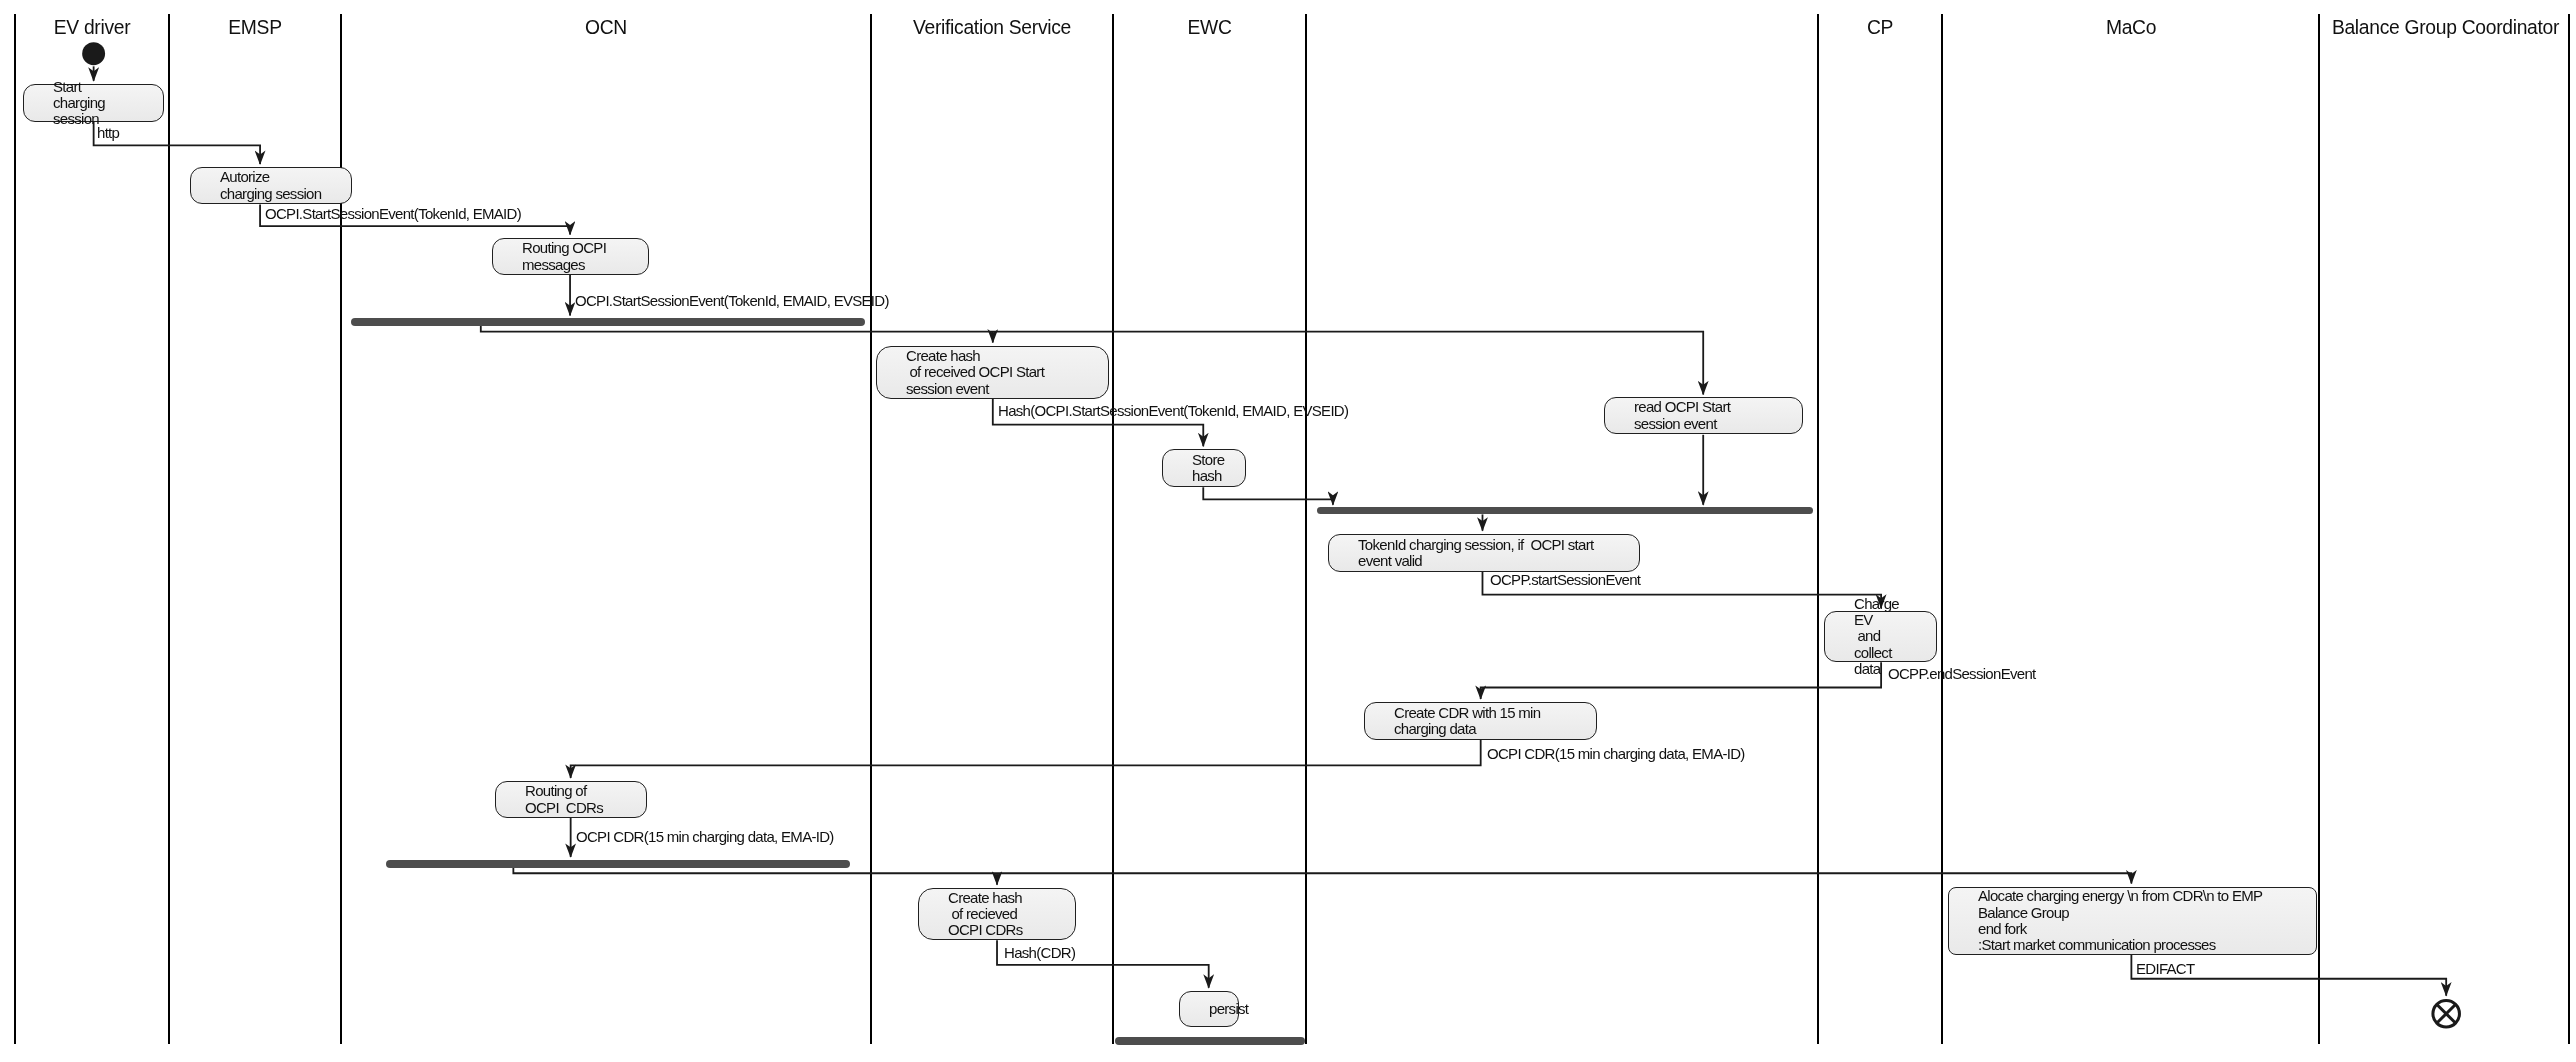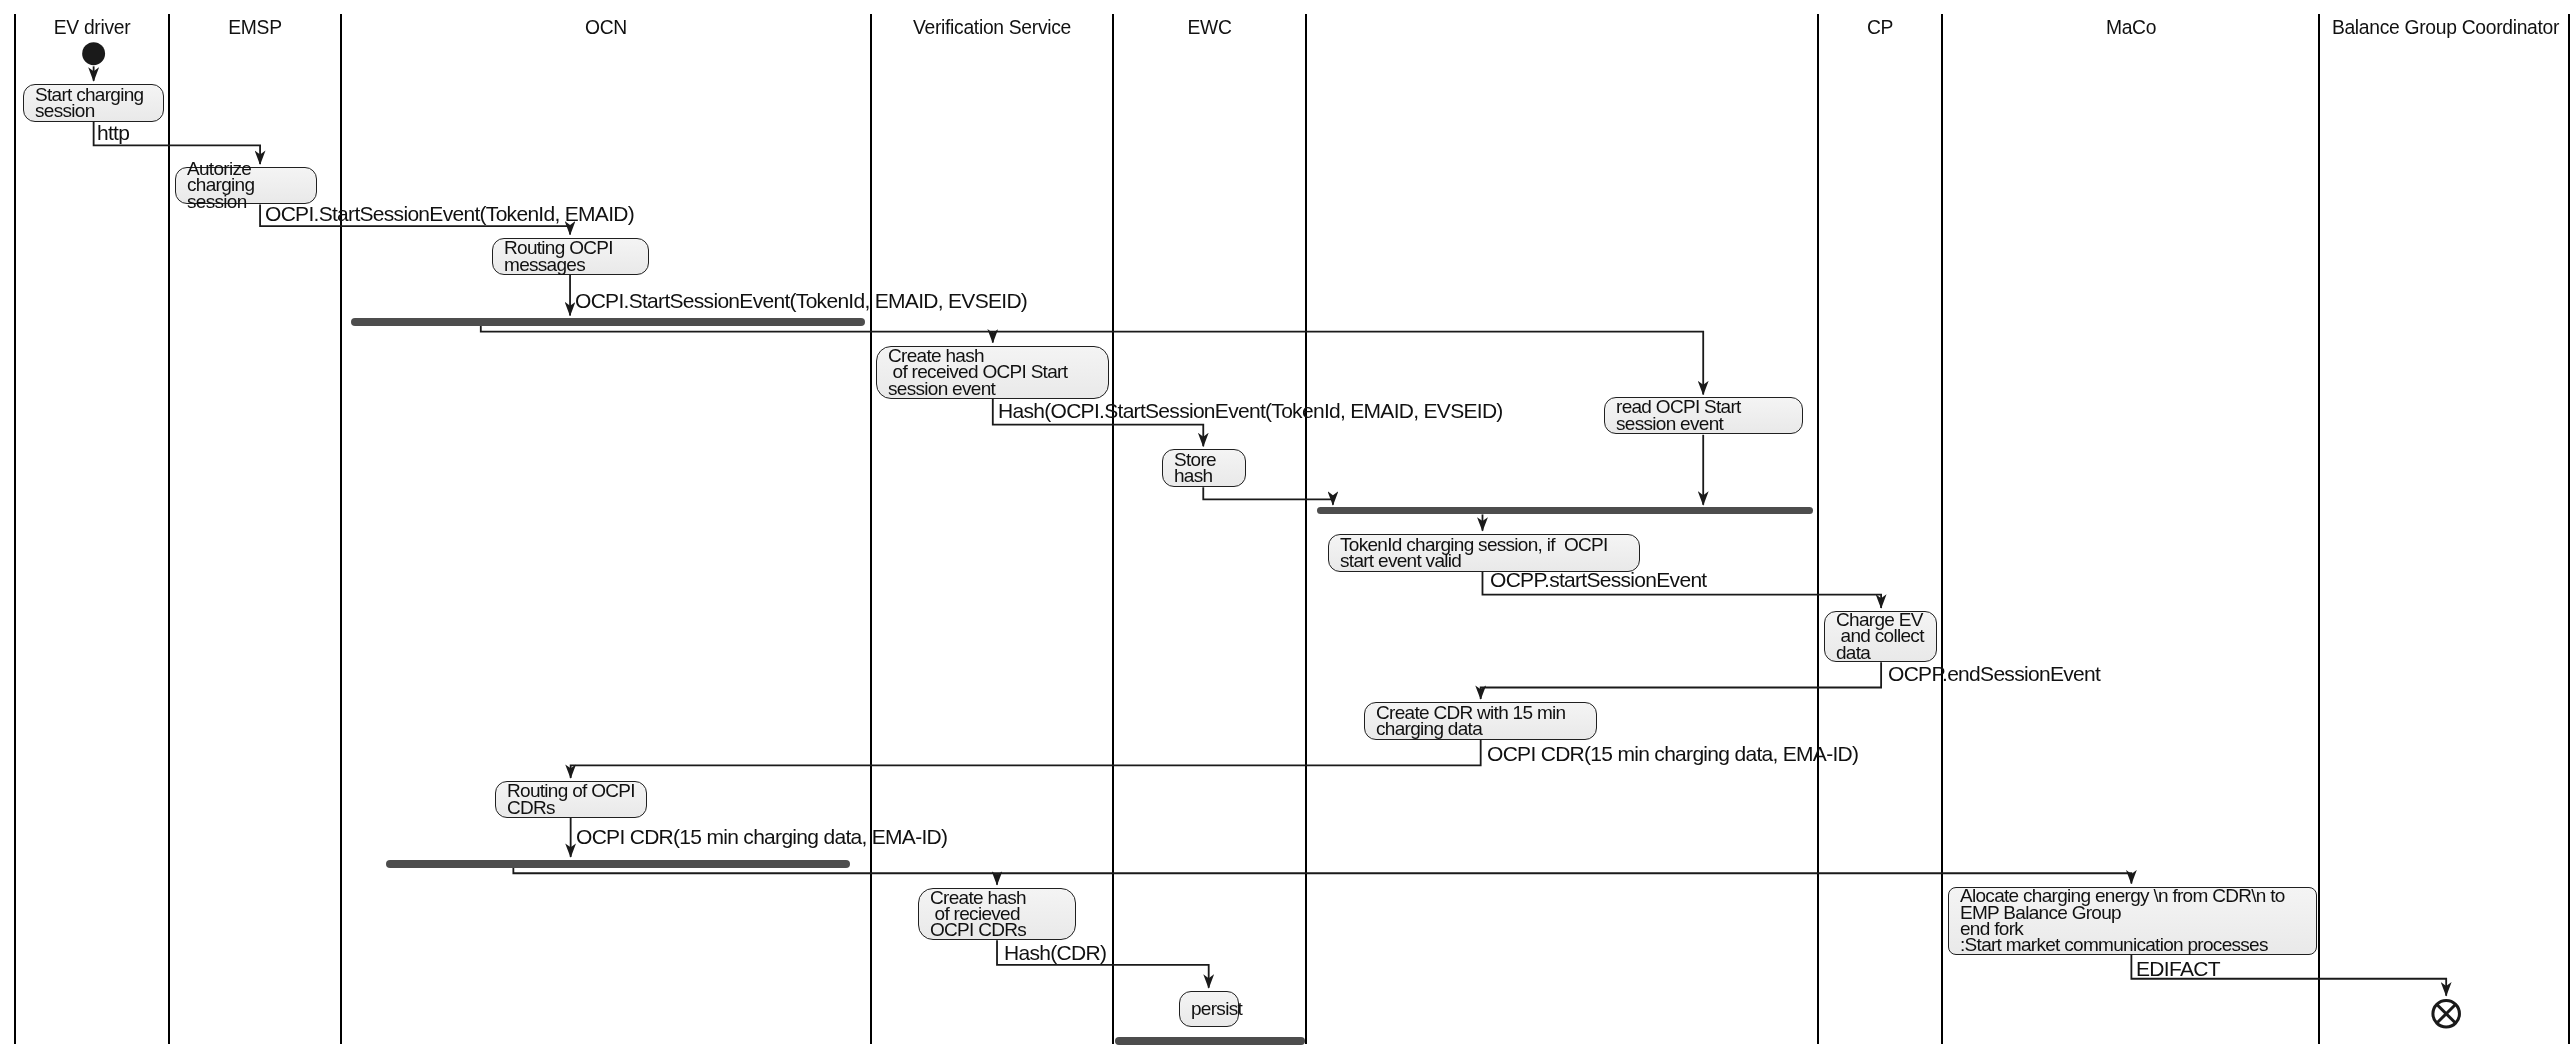--- a/index.html
+++ b/index.html
@@ -4,24 +4,24 @@
 <style>
   html,body{margin:0;padding:0;background:#ffffff;}
   body{width:2576px;height:1062px;position:relative;overflow:hidden;
        font-family:"Liberation Sans","DejaVu Sans",sans-serif;color:#111;}
   .stage{position:absolute;left:0;top:0;width:2576px;height:1062px;}
   .lane-line{position:absolute;top:14px;height:1030px;width:2.4px;background:#000;}
   .lane-title{position:absolute;top:15.7px;height:24px;display:flex;align-items:center;justify-content:center;
               font-size:19.3px;font-weight:400;letter-spacing:-0.3px;white-space:nowrap;}
   .node{position:absolute;box-sizing:border-box;border:1.8px solid #202020;border-radius:12px;
         background:linear-gradient(#f4f4f4,#e9e9e9);display:flex;align-items:center;
-        padding:0 11px;font-size:19px;letter-spacing:-0.7px;line-height:16.3px;white-space:pre-wrap;}
+        padding:0 29px;font-size:15px;letter-spacing:-0.7px;line-height:16.3px;white-space:pre-wrap;}
   .node .txt{display:block;}
   .bar{position:absolute;background:#4d4d4d;border-radius:4.2px;}
-  .elabel{position:absolute;font-size:21px;letter-spacing:-0.7px;white-space:pre;line-height:16.3px;}
+  .elabel{position:absolute;font-size:15px;letter-spacing:-0.7px;white-space:pre;line-height:16.3px;}
   svg.wires{position:absolute;left:0;top:0;}
   .wire{stroke:#1a1a1a;stroke-width:3;fill:none;}
 </style>
 </head>
 <body>
 
 <div class="stage">
 
   <div class="lane-line" style="left:14px"></div>
   <div class="lane-line" style="left:168px"></div>
@@ -74,21 +74,21 @@
       <line x1="4071" y1="1666" x2="4041" y2="1696" stroke="#1a1a1a" stroke-width="5"></line>
     </g>
   </svg>
 
   <div class="bar" style="left:351px;top:318px;width:514px;height:7.8px"></div>
   <div class="bar" style="left:1317px;top:507px;width:496px;height:7.2px"></div>
   <div class="bar" style="left:386px;top:860px;width:464px;height:7.8px"></div>
   <div class="bar" style="left:1115px;top:1037px;width:190px;height:7.8px"></div>
 
   <div class="node" style="left:23px;top:84px;width:141px;height:38px"><span class="txt">Start charging session</span></div>
-  <div class="node" style="left:175px;top:167px;width:142px;height:37px"><span class="txt">Autorize charging session</span></div>
+  <div class="node" style="left:190px;top:167px;width:162px;height:37px"><span class="txt">Autorize charging session</span></div>
   <div class="node" style="left:492px;top:238px;width:157px;height:37px"><span class="txt">Routing OCPI messages</span></div>
   <div class="node" style="left:876px;top:346px;width:233px;height:53px;border-radius:15px"><span class="txt">Create hash
  of received OCPI Start session event</span></div>
   <div class="node" style="left:1604px;top:397px;width:199px;height:37px"><span class="txt">read OCPI Start session event</span></div>
   <div class="node" style="left:1162px;top:449px;width:84px;height:38px"><span class="txt">Store hash</span></div>
   <div class="node" style="left:1328px;top:534px;width:312px;height:38px"><span class="txt">TokenId charging session, if  OCPI start event valid</span></div>
   <div class="node" style="left:1824px;top:611px;width:113px;height:51px"><span class="txt">Charge EV
  and collect data</span></div>
   <div class="node" style="left:1364px;top:702px;width:233px;height:38px"><span class="txt">Create CDR with 15 min charging data</span></div>
   <div class="node" style="left:495px;top:781px;width:152px;height:37px"><span class="txt">Routing of OCPI  CDRs</span></div>

